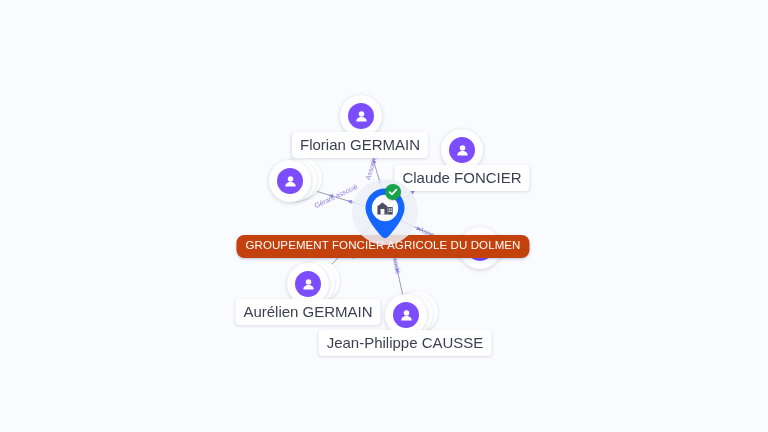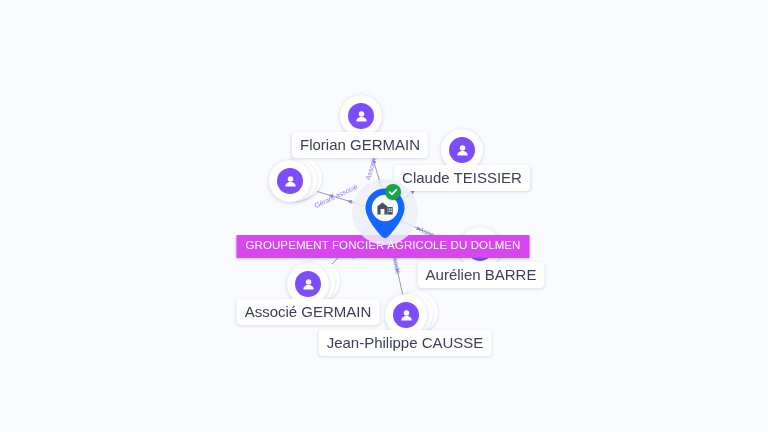--- a/index.html
+++ b/index.html
@@ -120,26 +120,26 @@
     background: #16a34a;
     display: flex;
     align-items: center;
     justify-content: center;
     box-shadow: 0 1px 2px rgba(0,0,0,0.18);
   }
   #company-label {
     position: absolute;
     transform: translateX(-50%);
     white-space: nowrap;
-    background: #d946ef;
+    background: #c2410c;
     color: #ffffff;
     font-size: 11.5px;
     line-height: 1;
     padding: 5px 9px 6px 9px;
-    border-radius: 1px;
+    border-radius: 8px;
     letter-spacing: 0.1px;
     box-shadow: 0 1px 3px rgba(30,60,140,0.30);
   }
 
   
   .edge-label {
     position: absolute;
     color: #8d86e0;
     font-size: 7px;
     line-height: 1;
@@ -286,17 +286,16 @@
   <div id="edge-label-layer">
       <div class="edge-label" style="left: 371px; top: 168px; transform: translate(-50%, -50%) rotate(-74deg);">Associé</div>
       <div class="edge-label" style="left: 420px; top: 184px; transform: translate(-50%, -50%) rotate(-37deg);">Associé</div>
       <div class="edge-label" style="left: 336px; top: 196px; transform: translate(-50%, -50%) rotate(-25deg);">Gérant associé</div>
       <div class="edge-label" style="left: 431px; top: 234px; transform: translate(-50%, -50%) rotate(24deg);">Associé</div>
       <div class="edge-label" style="left: 347px; top: 249px; transform: translate(-50%, -50%) rotate(45deg);">Associé</div>
       <div class="edge-label" style="left: 396px; top: 262px; transform: translate(-50%, -50%) rotate(78deg);">Associé</div>
     </div>
 
 <div class="node-label" style="left: 360px; top: 132px;">Florian GERMAIN</div>
-    <div class="node-label" style="left: 462px; top: 165px;">Claude TEISSIER</div>
-    <div class="node-label" style="left: 481px; top: 262px;">Aurélien BARRE</div>
-    <div class="node-label" style="left: 308px; top: 299px;">Associé GERMAIN</div>
+    <div class="node-label" style="left: 462px; top: 165px;">Claude FONCIER</div>
+    <div class="node-label" style="left: 308px; top: 299px;">Aurélien GERMAIN</div>
     <div class="node-label" style="left: 405px; top: 330px; text-align: right;">Jean-Philippe CAUSSE</div>
   </div>
 
 </body></html>

